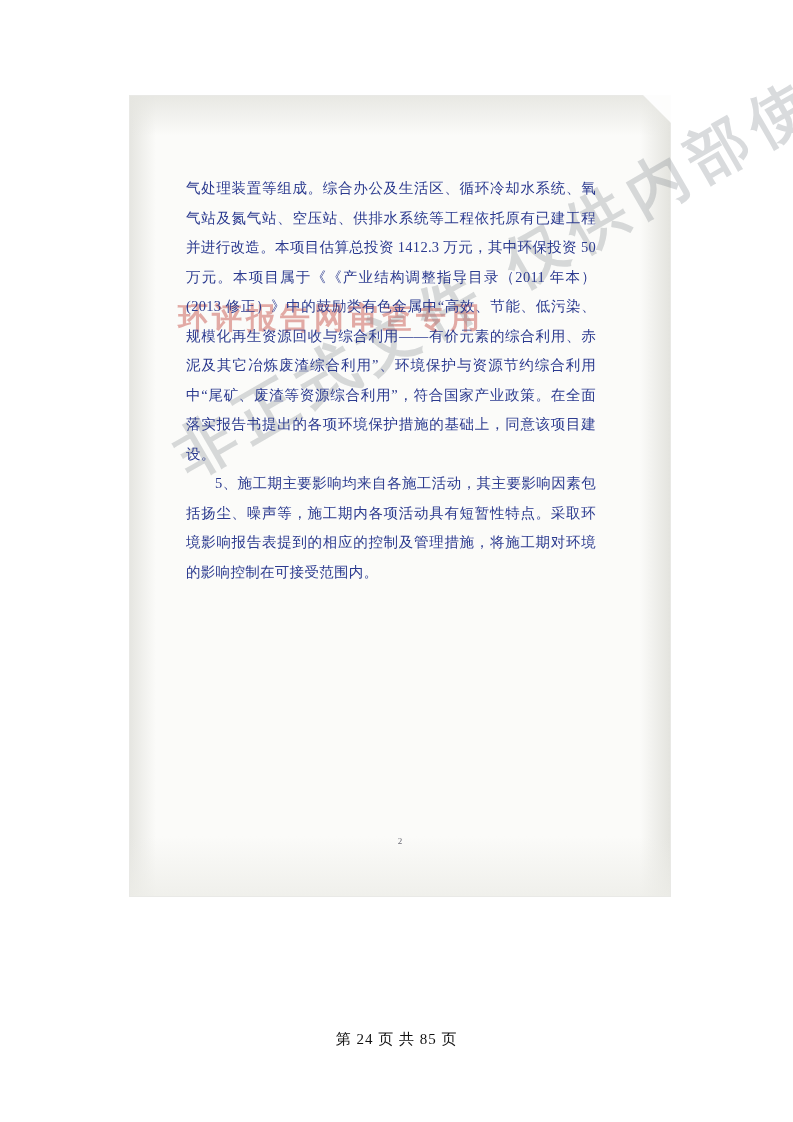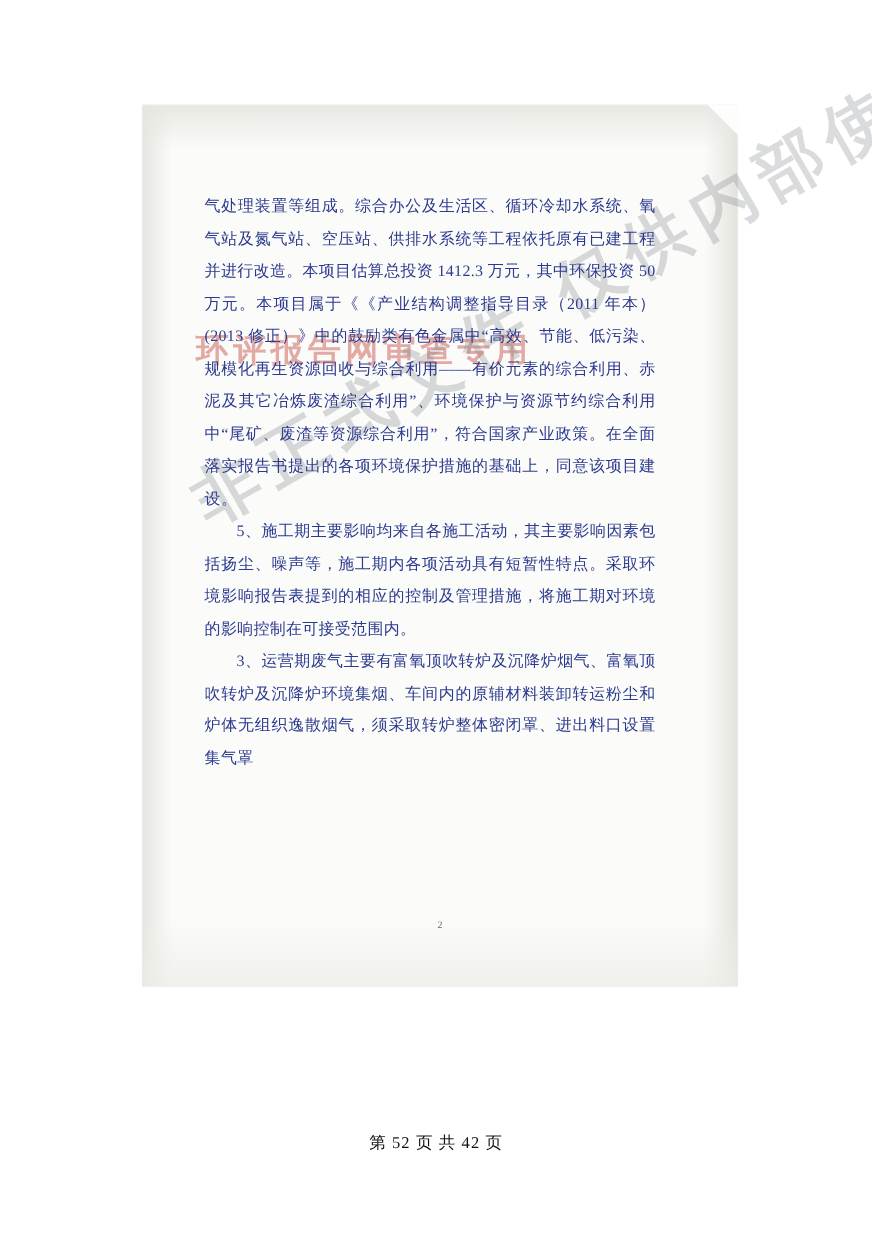--- a/index.html
+++ b/index.html
@@ -141,21 +141,20 @@
     <div class="scan-edge-top"></div>
     <div class="scan-edge-bottom"></div>
     <div class="corner-fold"></div>
 
     <div class="wm wm-red">环评报告网审查专用</div>
     <div class="wm wm-gray">非正式文件 仅供内部使用</div>
 
     <div class="doc-body">
       <p>气处理装置等组成。综合办公及生活区、循环冷却水系统、氧气站及氮气站、空压站、供排水系统等工程依托原有已建工程并进行改造。本项目估算总投资 1412.3 万元，其中环保投资 50 万元。本项目属于《《产业结构调整指导目录（2011 年本）(2013 修正）》中的鼓励类有色金属中“高效、节能、低污染、规模化再生资源回收与综合利用——有价元素的综合利用、赤泥及其它冶炼废渣综合利用”、环境保护与资源节约综合利用中“尾矿、废渣等资源综合利用”，符合国家产业政策。在全面落实报告书提出的各项环境保护措施的基础上，同意该项目建设。</p>
       <p class="indent2">5、施工期主要影响均来自各施工活动，其主要影响因素包括扬尘、噪声等，施工期内各项活动具有短暂性特点。采取环境影响报告表提到的相应的控制及管理措施，将施工期对环境的影响控制在可接受范围内。</p>
-      <p class="indent2">3、运营期废气主要有富氧顶吹转炉及沉降炉烟气、富氧顶吹转炉及沉降炉环境集烟、车间内的原辅材料装卸转运粉尘和炉体无组织逸散烟气，须采取转炉整体密闭罩、进出料口设置集气罩</p>
     </div>
 
     <div class="page-number-inner">2</div>
   </div>
 
-  <div class="footer">第 52 页 共 42 页</div>
+  <div class="footer">第 24 页 共 85 页</div>
 
 </div>
 
 </body></html>

